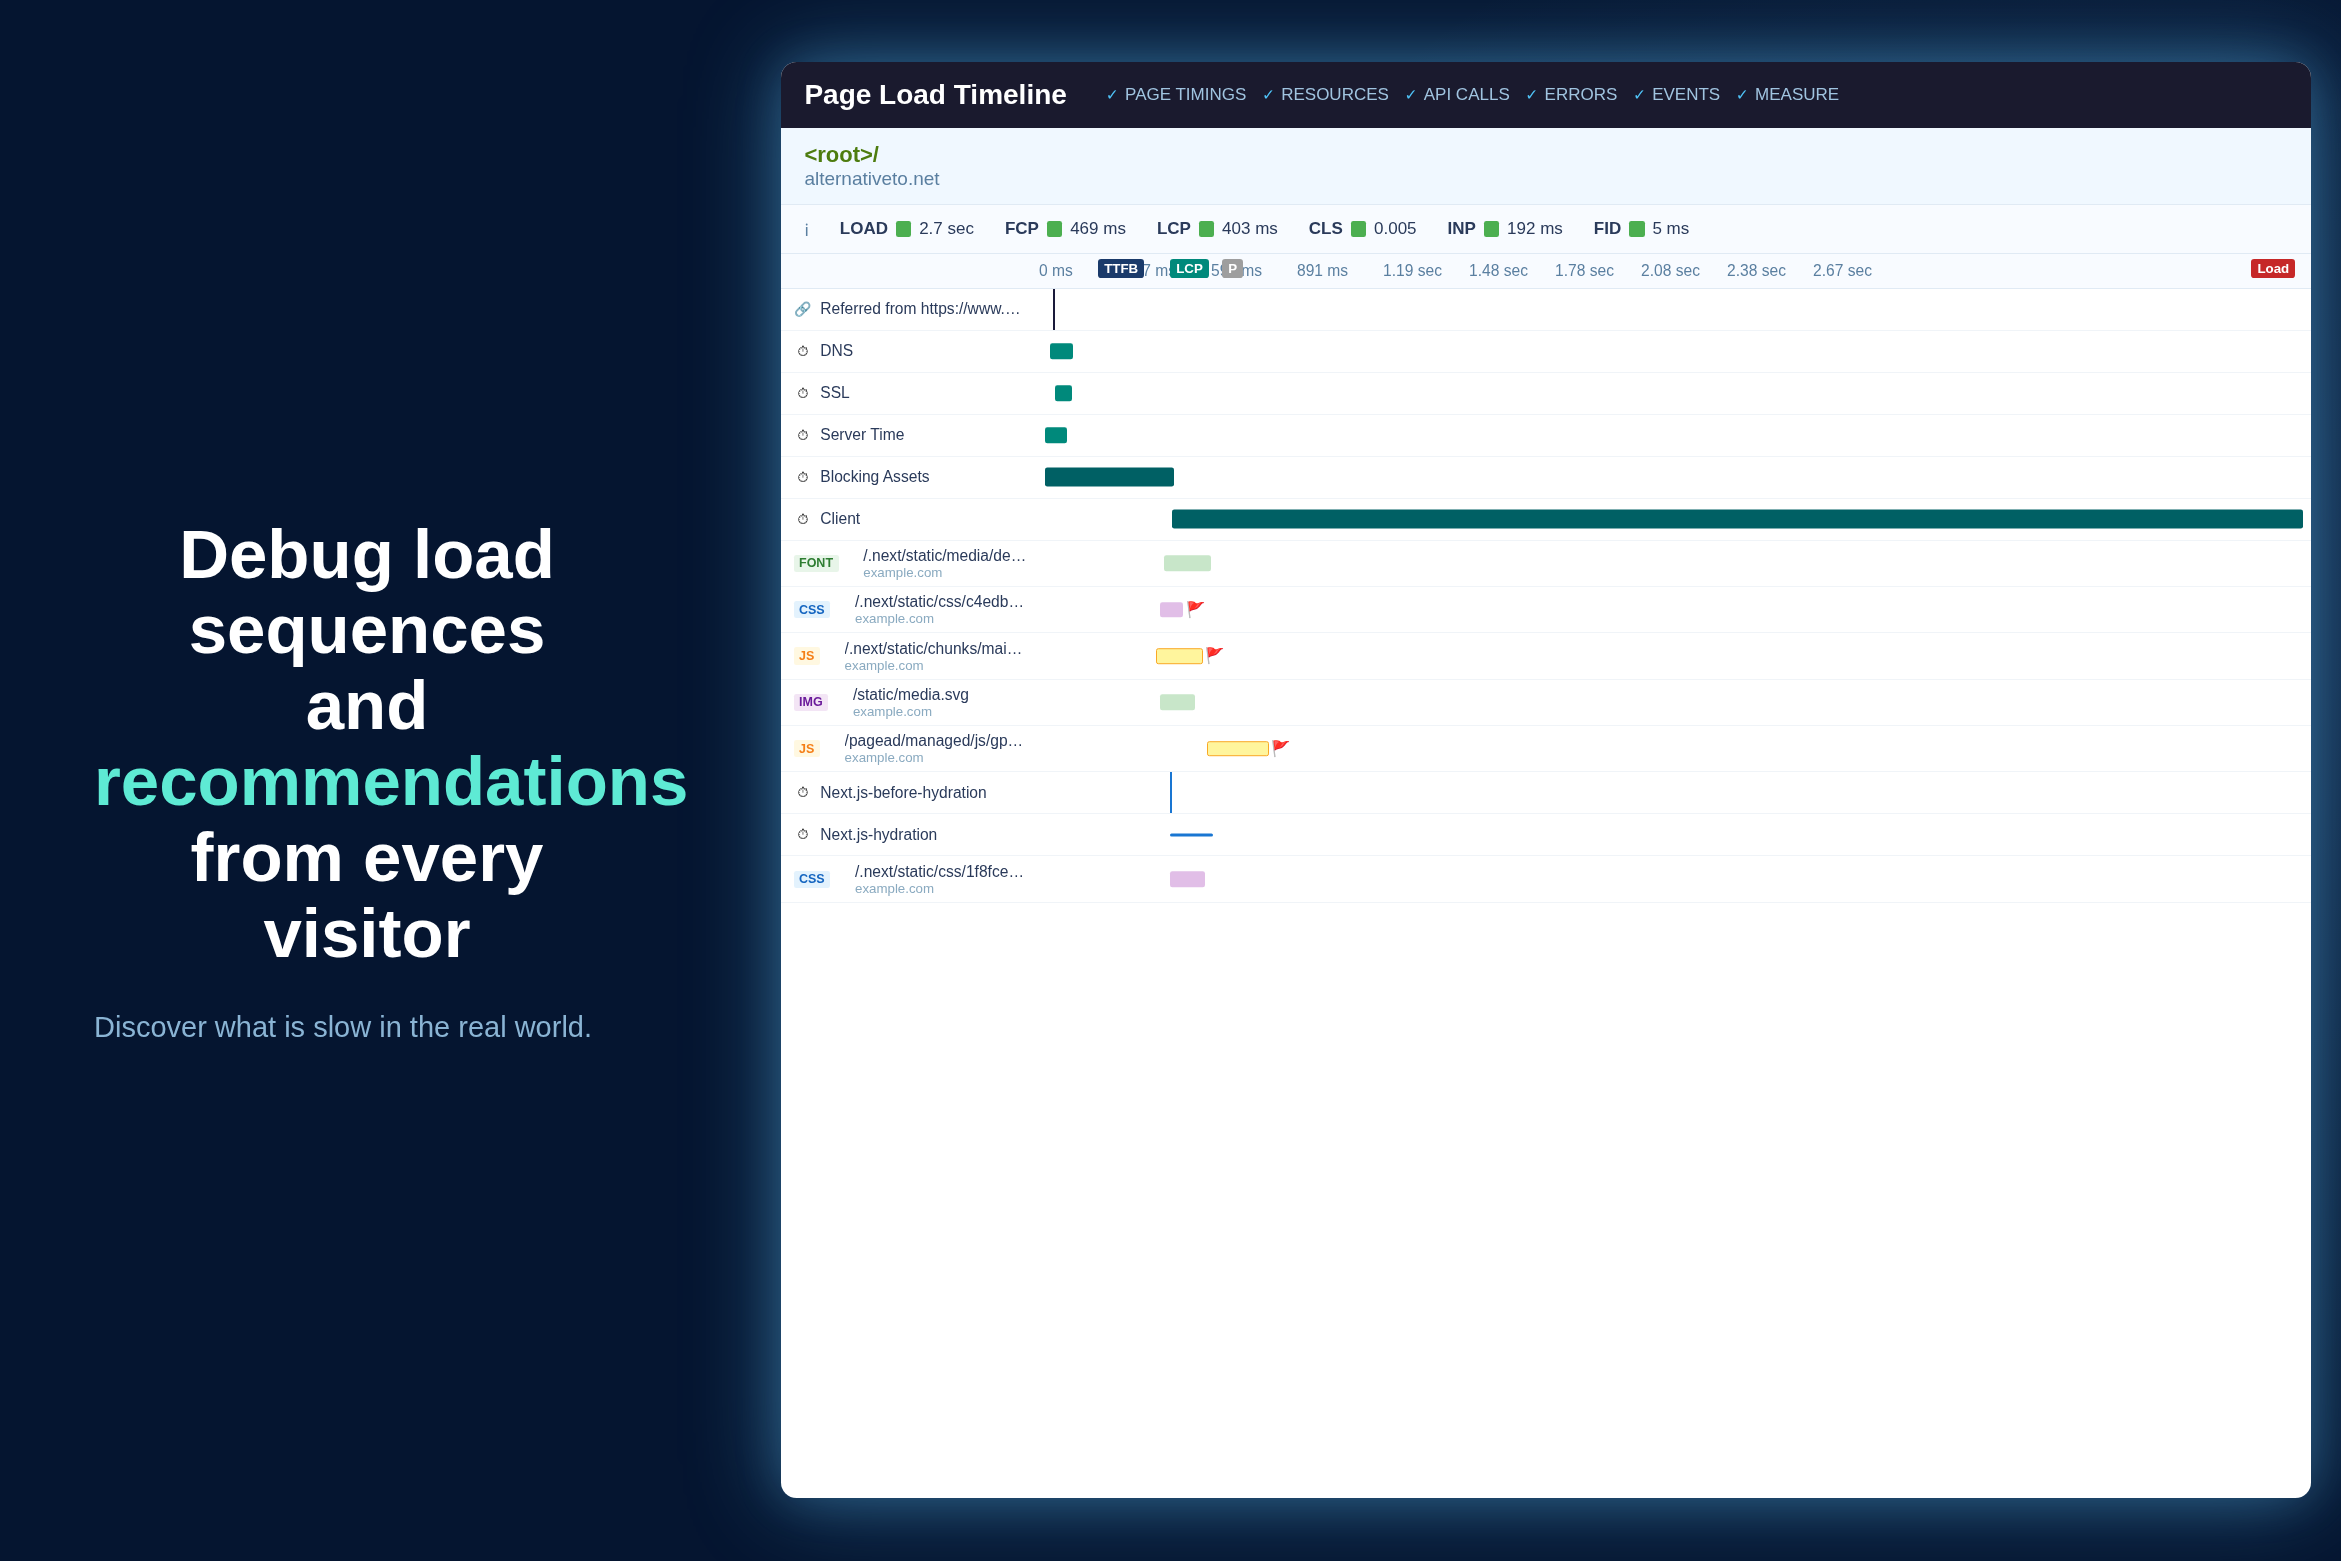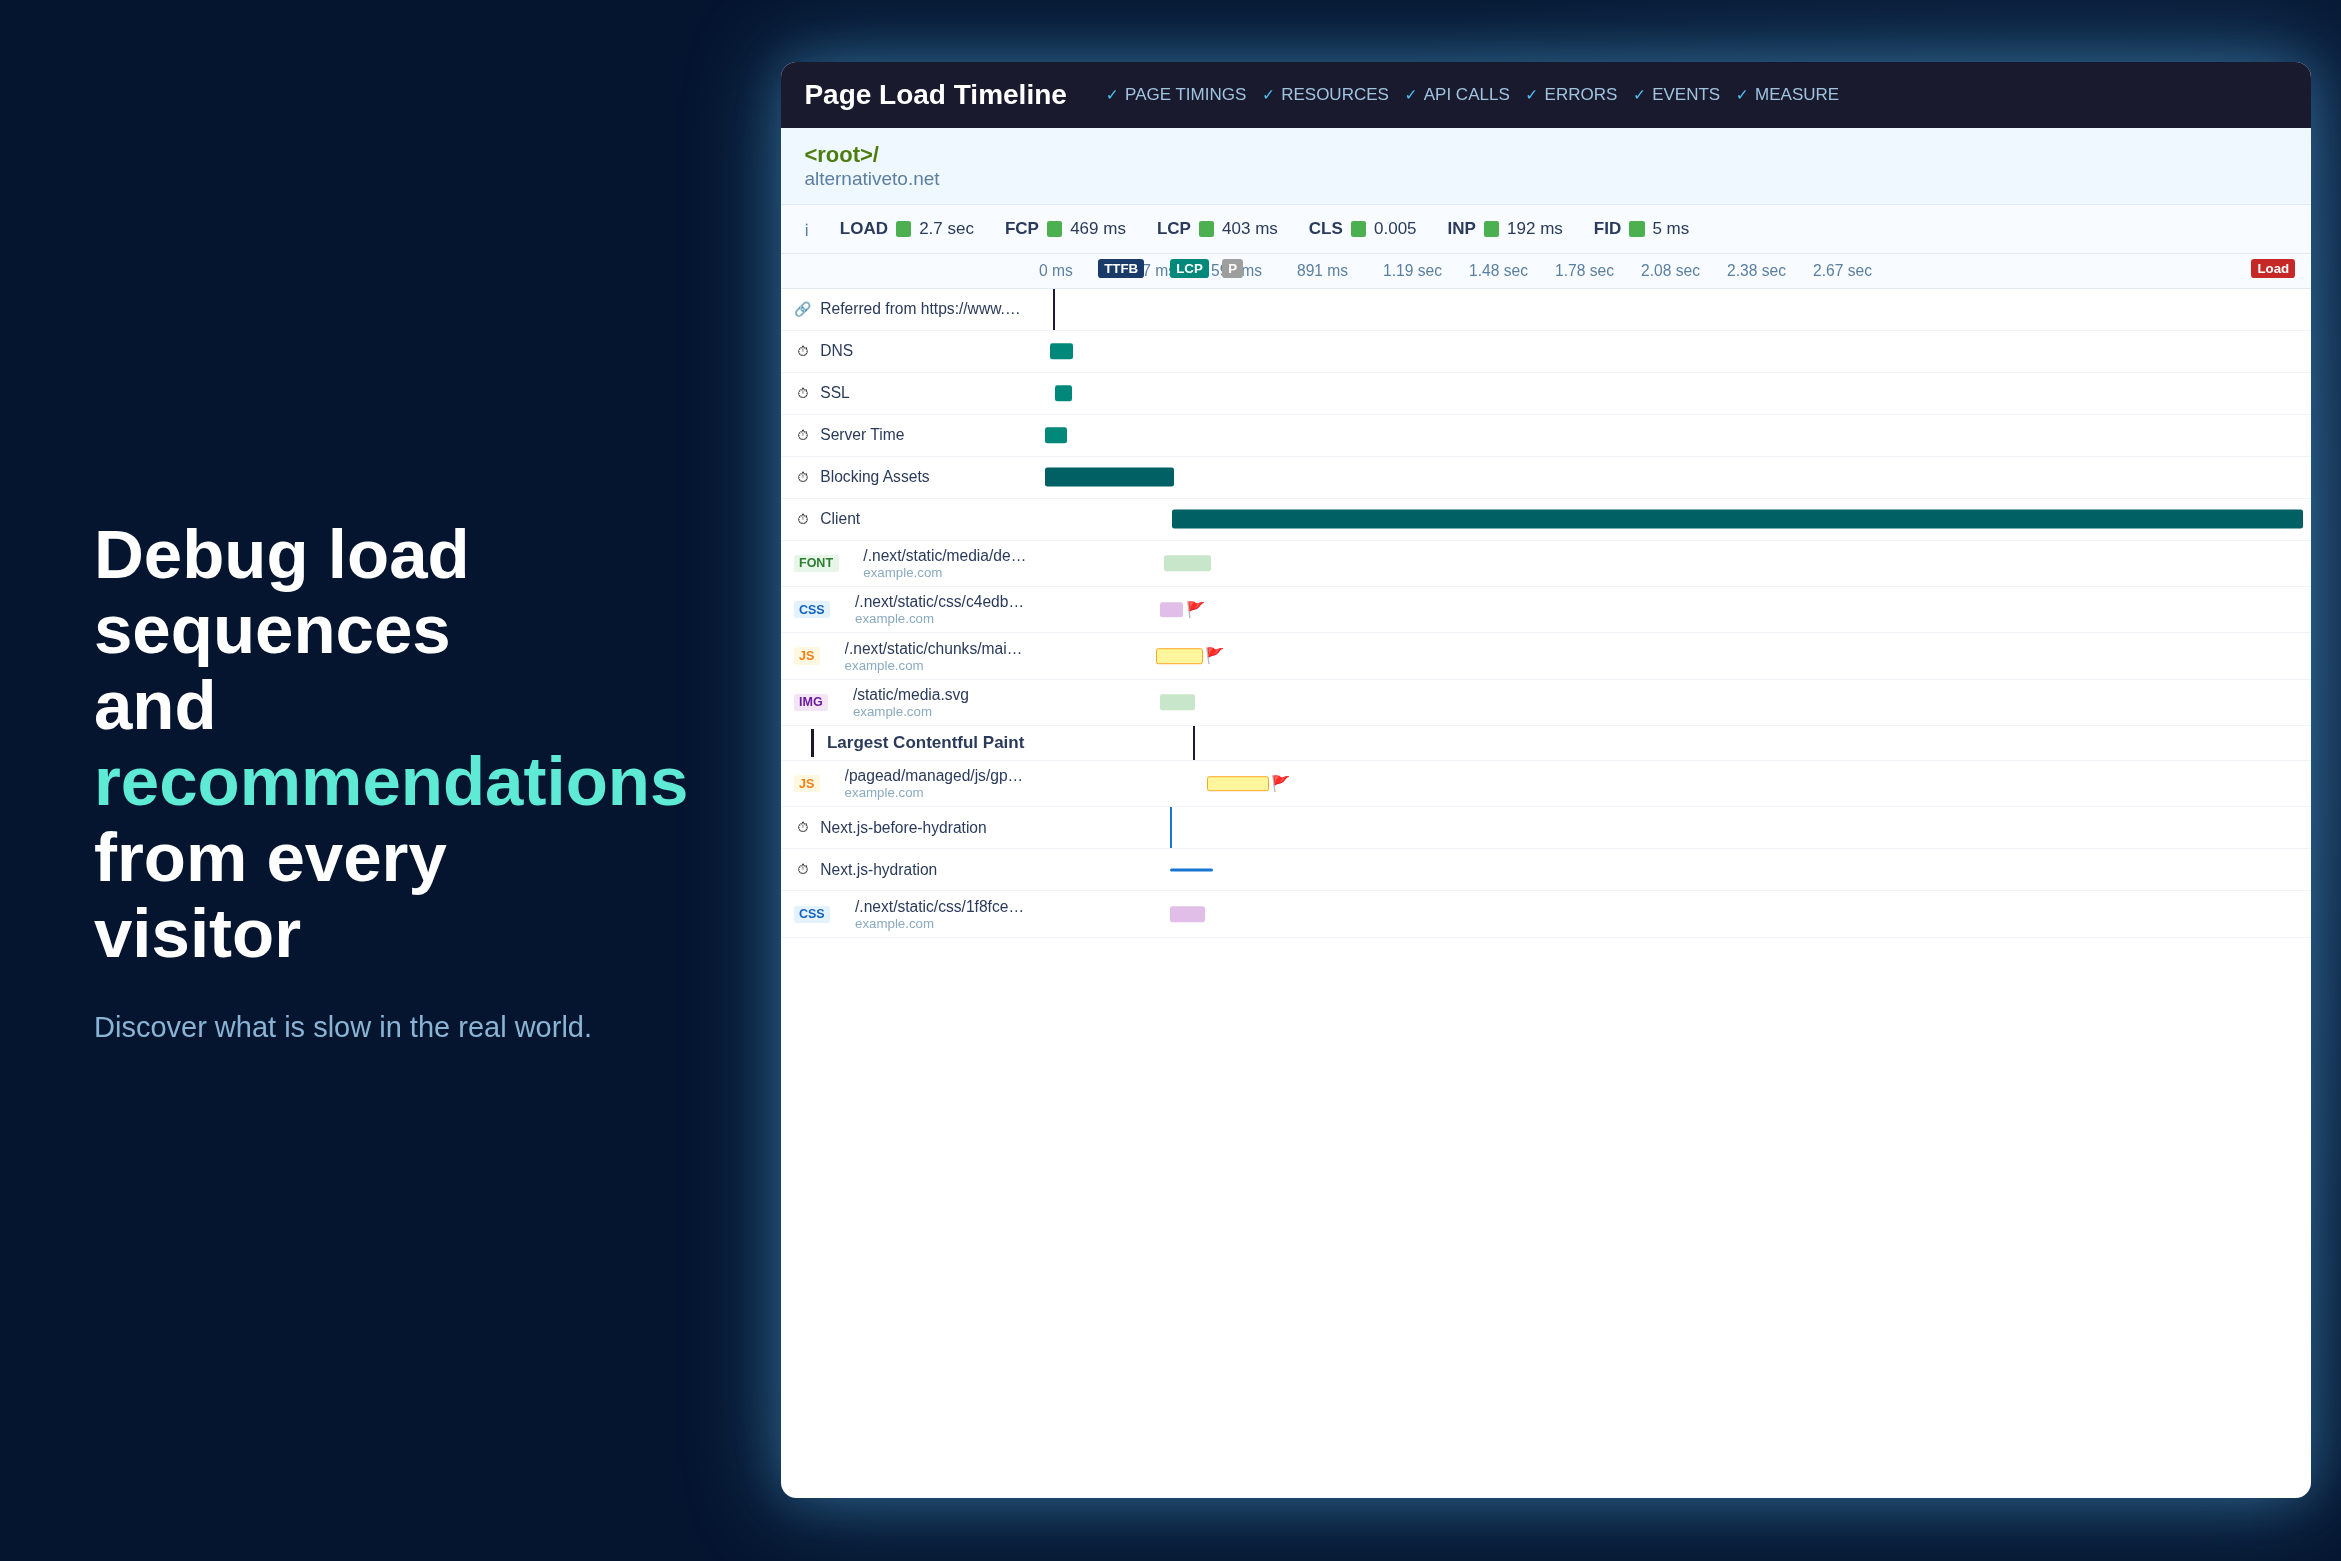--- a/index.html
+++ b/index.html
@@ -30,20 +30,21 @@
       transform: translateY(-50%);
       width: 546px;
     }
 
     .main-heading {
       font-size: 69px;
       font-weight: 800;
       color: #ffffff;
       line-height: 1.1;
       margin-bottom: 39px;
+      text-align: center;
     }
 
     .main-heading .highlight {
       color: #5eead4;
     }
 
     .sub-text {
       font-size: 29px;
       color: #8ab4d4;
       font-weight: 400;
@@ -540,29 +541,20 @@
         <div class="row-text-block">
           <span class="row-text">/static/media.svg</span>
           <span class="row-subtext">example.com</span>
         </div>
       </div>
       <div class="timeline-bar-area">
         <div class="bar bar-green" style="left: 121px; width: 35px;"></div>
       </div>
     </div>
 
-    <div class="lcp-label-row">
-      <div style="width:258px; display:flex; align-items:center; padding-left:6.2px;">
-        <div class="lcp-label-bar"></div>
-        <span class="lcp-label-text">Largest Contentful Paint</span>
-      </div>
-      <div style="flex:1; position:relative; height:34px;">
-        <div class="vertical-line line-dark" style="left: 131px;"></div>
-      </div>
-    </div>
 
     <div class="timeline-row">
       <div class="row-label">
         <span class="tag-badge tag-js">JS</span>
         <div class="row-text-block">
           <span class="row-text">/pagead/managed/js/gpt/m202312...</span>
           <span class="row-subtext">example.com</span>
         </div>
       </div>
       <div class="timeline-bar-area">

